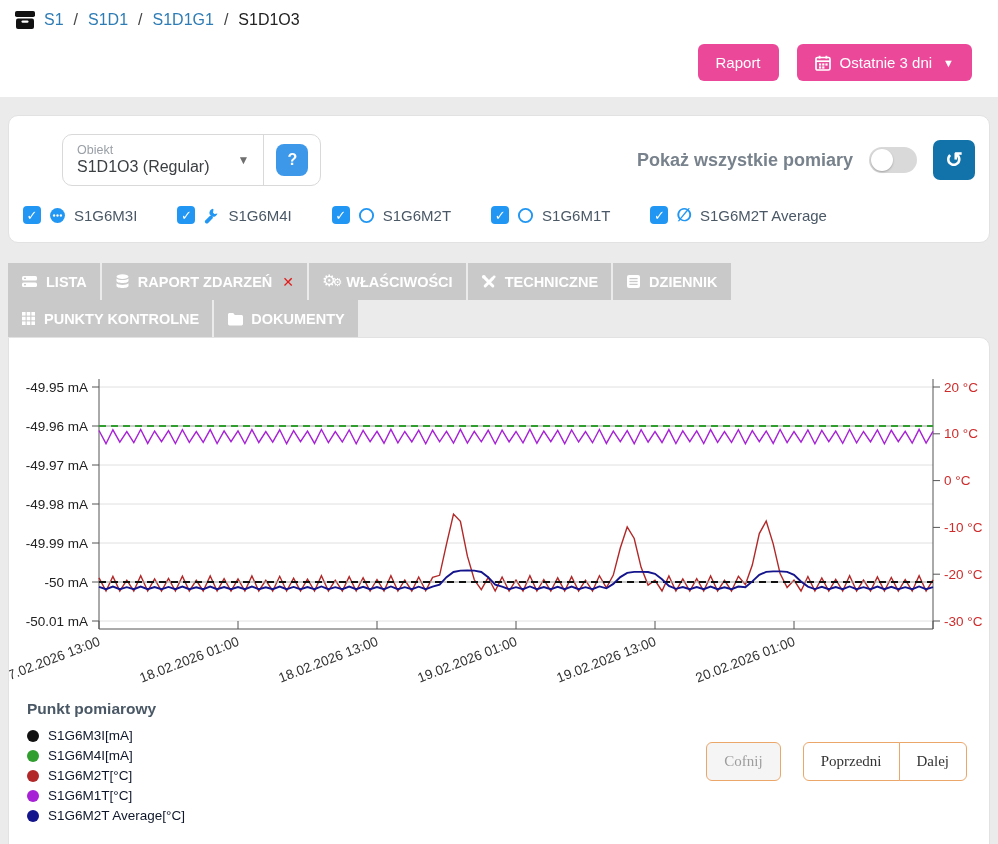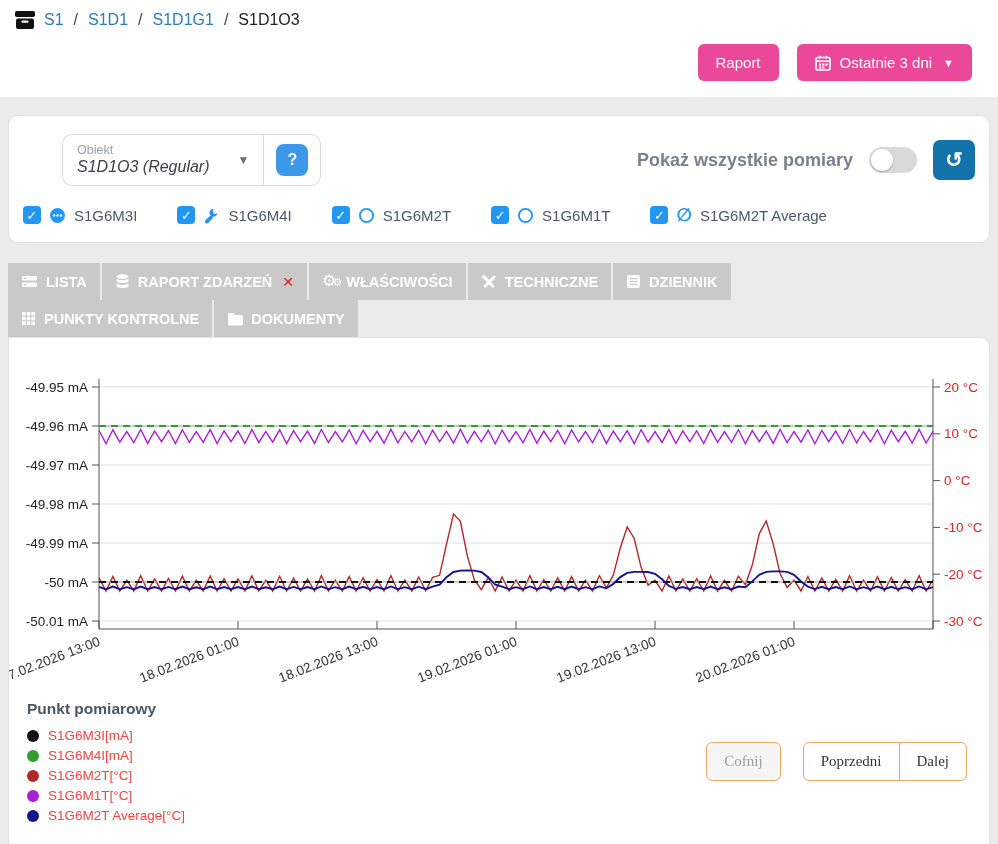--- a/index.html
+++ b/index.html
@@ -15,21 +15,21 @@
     font-family:inherit;}
   .caret{font-size:11px;margin-left:2px;}
   .content{background:#ebebeb;padding:18px 8px 0;height:747px;box-sizing:border-box;}
   .card{background:#fff;border:1px solid #e2e2e2;border-radius:10px;}
   .card1{padding:18px 14px 18px;}
   .row1{display:flex;justify-content:space-between;align-items:center;padding-left:39px;}
   .obj-box{display:flex;border:1px solid #d9d9d9;border-radius:10px;overflow:hidden;}
   .obj-select{padding:8px 14px 9px;display:flex;align-items:center;gap:28px;cursor:pointer;}
   .obj-texts{display:flex;flex-direction:column;}
   .obj-label{font-size:12.5px;color:#9aa0a6;}
-  .obj-value{font-size:16px;color:#3c4043;margin-top:1px;font-style:italic;}
+  .obj-value{font-size:16px;color:#3c4043;margin-top:1px;}
   .obj-caret{color:#6f6f6f;font-size:12px;}
   .obj-help{border-left:1px solid #d9d9d9;display:flex;align-items:center;padding:0 12px;}
   .help-btn{width:32px;height:32px;border-radius:8px;background:#3d98ea;color:#fff;
     font-weight:bold;font-size:16px;border:none;display:flex;align-items:center;justify-content:center;cursor:pointer;}
   .right-cluster{display:flex;align-items:center;gap:16px;}
   .toggle-label{font-size:18px;font-weight:bold;color:#78828c;}
   .toggle{width:48px;height:26px;border-radius:13px;background:#d9d9d9;position:relative;cursor:pointer;}
   .toggle .knob{position:absolute;left:2px;top:2px;width:22px;height:22px;border-radius:50%;
     background:#fff;box-shadow:0 1px 2px rgba(0,0,0,.25);}
   .history-btn{width:42px;height:40px;border-radius:7px;background:#1173a9;color:#fff;border:none;
@@ -44,21 +44,21 @@
     gap:8px;padding:0 13px;height:37px;margin:0 2px 0 0;cursor:pointer;position:relative;white-space:nowrap;}
   .tab.active{background:#1e88d6;}
   .tab.active::after{content:"";position:absolute;left:50%;top:100%;margin-left:-7px;
     border:7px solid transparent;border-top-color:#1e88d6;z-index:5;}
   .tab .close-x{color:#e01b1b;font-weight:bold;font-size:14px;margin-left:2px;}
   .card2{border-radius:0 10px 10px 10px;margin-top:0;padding:4px 8px 14px;position:relative;
     overflow:hidden;height:530px;box-sizing:border-box;}
   .chart-wrap{width:966px;height:348px;}
   .bottom-row{display:flex;justify-content:space-between;align-items:center;padding:4px 14px 0 10px;}
   .legend-title{font-size:15.5px;font-weight:bold;color:#4a5866;margin:6px 0 10px;}
-  .legend-item{display:flex;align-items:center;gap:9px;font-size:13.5px;color:#ef4444;margin:5px 0;}
+  .legend-item{display:flex;align-items:center;gap:9px;font-size:13.5px;color:#0f172a;margin:5px 0;}
   .legend-dot{width:12px;height:12px;border-radius:50%;flex:0 0 auto;}
   .nav-buttons{display:flex;align-items:center;}
   .btn-orange{background:#fff;border:1px solid #eba76a;border-radius:6px;padding:10px 17px;
     font-size:15px;color:#333;cursor:pointer;font-family:Liberation Serif, serif;}
   .btn-orange.disabled{background:#f5f5f5;color:#9d9d9d;margin-right:22px;}
   .btn-orange.group-left{border-radius:6px 0 0 6px;}
   .btn-orange.group-right{border-radius:0 6px 6px 0;margin-left:-1px;text-align:center;}
   svg text{font-family:"Liberation Sans","DejaVu Sans",sans-serif;}
 </style>
 </head>

